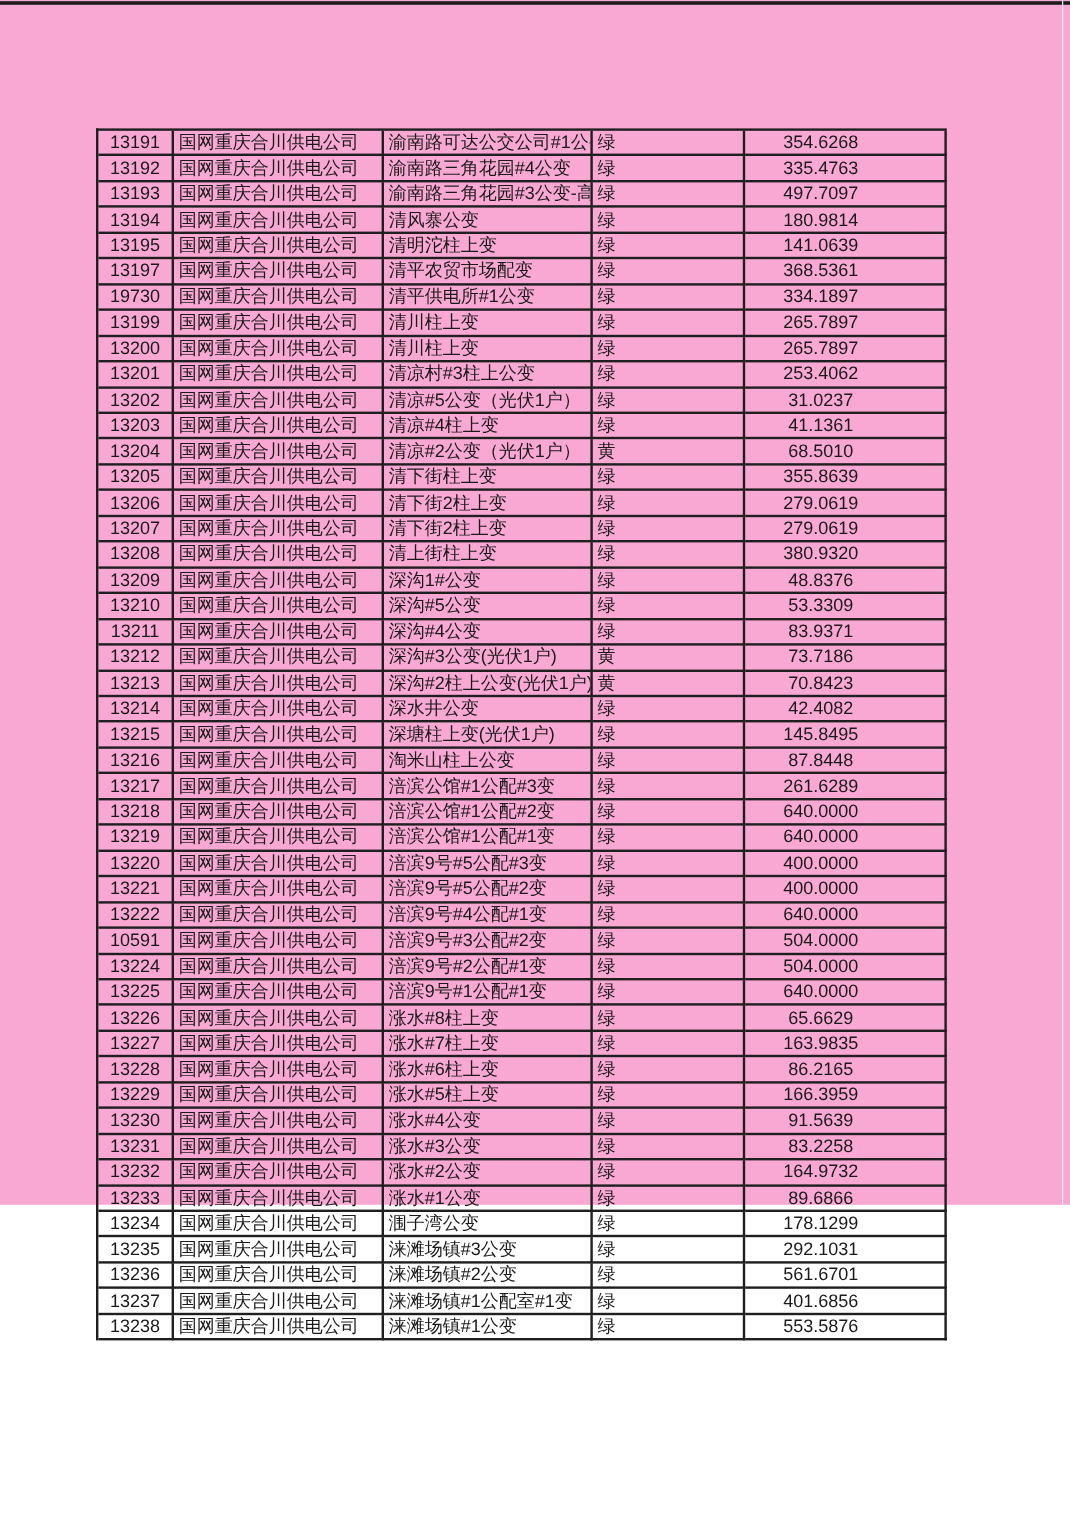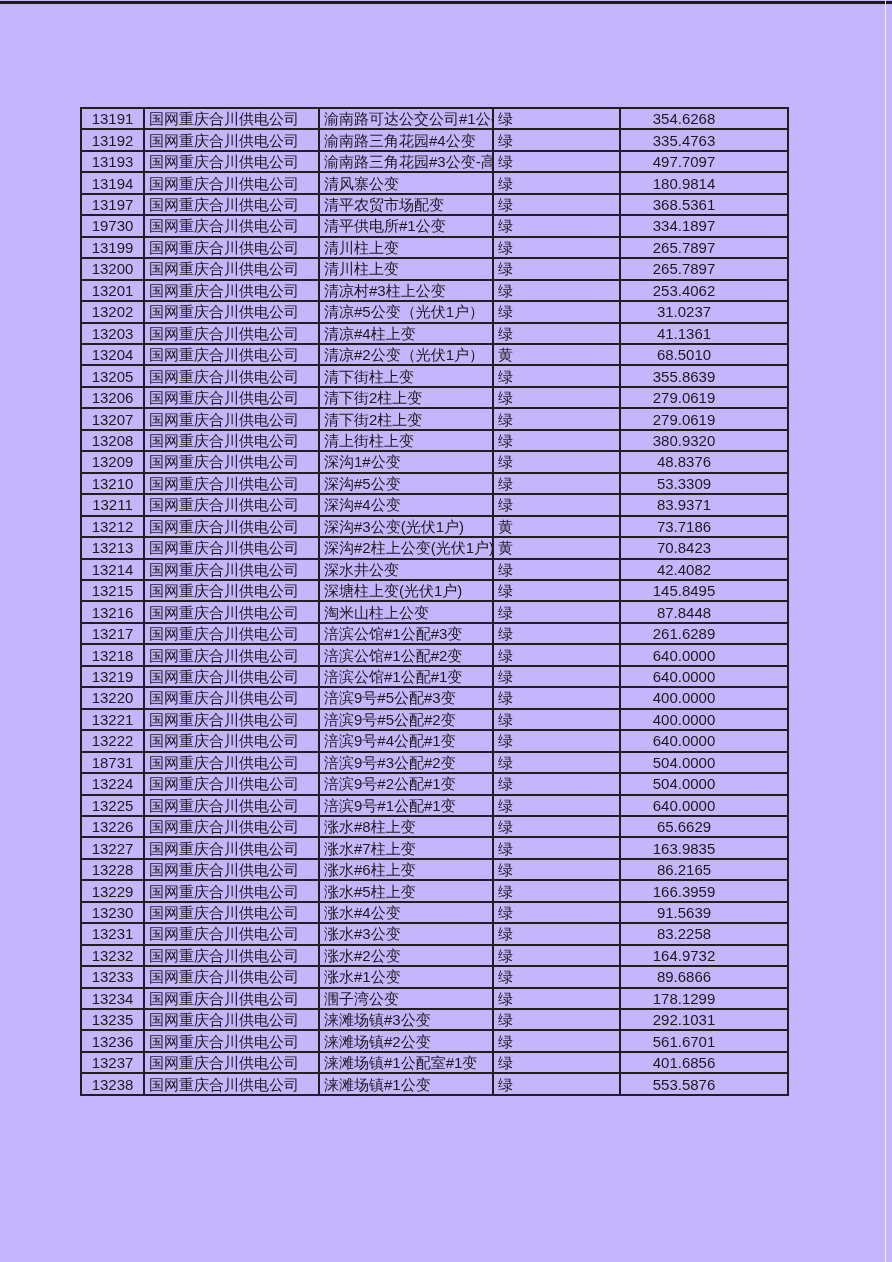--- a/index.html
+++ b/index.html
@@ -7,22 +7,22 @@
     padding: 0;
     width: 892px;
     height: 1262px;
     background: #ffffff;
     overflow: hidden;
     font-family: "Liberation Sans", "DejaVu Sans", sans-serif;
   }
   .page {
     position: relative;
     width: 892px;
-    height: 1262px;
-    background: #c4b5fd;
+    height: 1004px;
+    background: #f9a8d4;
   }
   .top-band {
     position: absolute;
     top: 1px;
     left: 0;
     width: 100%;
     height: 3px;
     background: #1c1c1c;
   }
   .page-right-edge {
@@ -101,20 +101,27 @@
       <td class="c-value">497.7097</td>
     </tr>
         <tr>
       <td class="c-id">13194</td>
       <td class="c-company">国网重庆合川供电公司</td>
       <td class="c-name">清风寨公变</td>
       <td class="c-status">绿</td>
       <td class="c-value">180.9814</td>
     </tr>
         <tr>
+      <td class="c-id">13195</td>
+      <td class="c-company">国网重庆合川供电公司</td>
+      <td class="c-name">清明沱柱上变</td>
+      <td class="c-status">绿</td>
+      <td class="c-value">141.0639</td>
+    </tr>
+        <tr>
       <td class="c-id">13197</td>
       <td class="c-company">国网重庆合川供电公司</td>
       <td class="c-name">清平农贸市场配变</td>
       <td class="c-status">绿</td>
       <td class="c-value">368.5361</td>
     </tr>
         <tr>
       <td class="c-id">19730</td>
       <td class="c-company">国网重庆合川供电公司</td>
       <td class="c-name">清平供电所#1公变</td>
@@ -283,21 +290,21 @@
       <td class="c-value">400.0000</td>
     </tr>
         <tr>
       <td class="c-id">13222</td>
       <td class="c-company">国网重庆合川供电公司</td>
       <td class="c-name">涪滨9号#4公配#1变</td>
       <td class="c-status">绿</td>
       <td class="c-value">640.0000</td>
     </tr>
         <tr>
-      <td class="c-id">18731</td>
+      <td class="c-id">10591</td>
       <td class="c-company">国网重庆合川供电公司</td>
       <td class="c-name">涪滨9号#3公配#2变</td>
       <td class="c-status">绿</td>
       <td class="c-value">504.0000</td>
     </tr>
         <tr>
       <td class="c-id">13224</td>
       <td class="c-company">国网重庆合川供电公司</td>
       <td class="c-name">涪滨9号#2公配#1变</td>
       <td class="c-status">绿</td>

